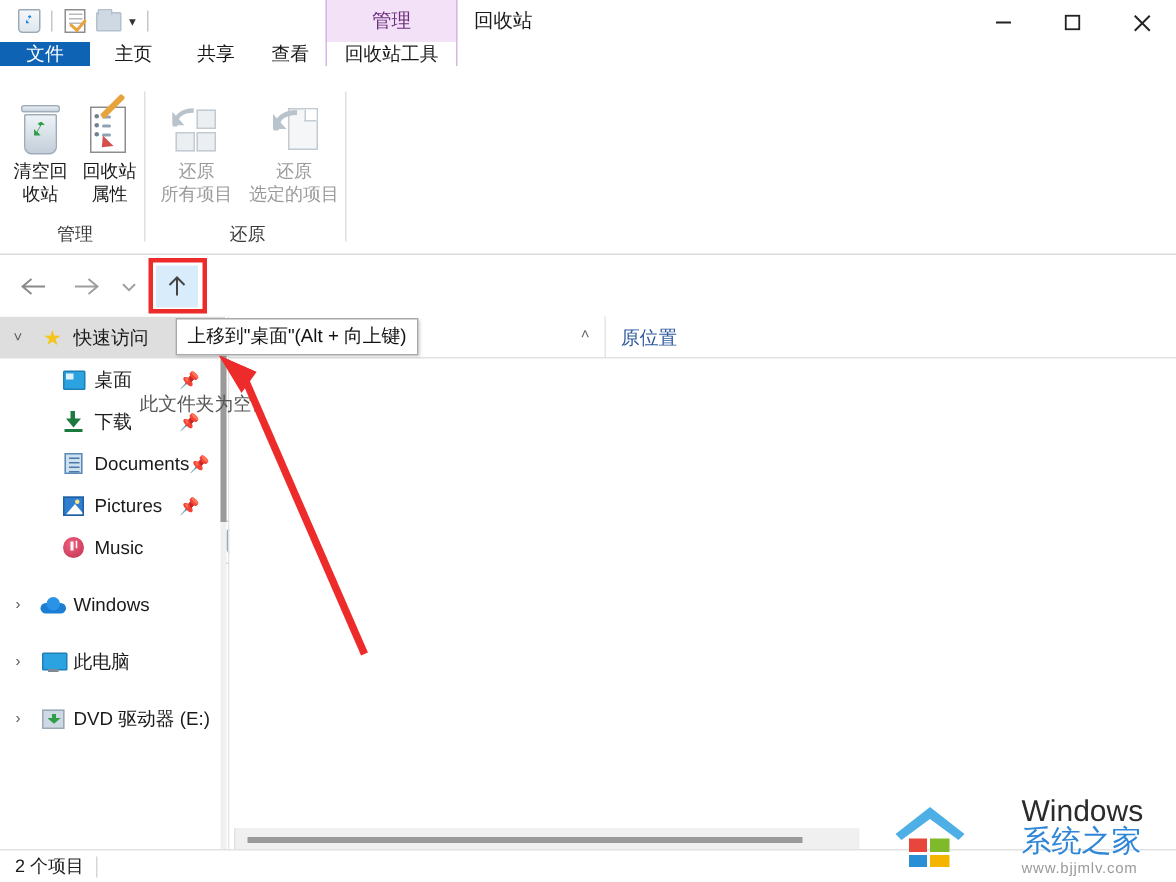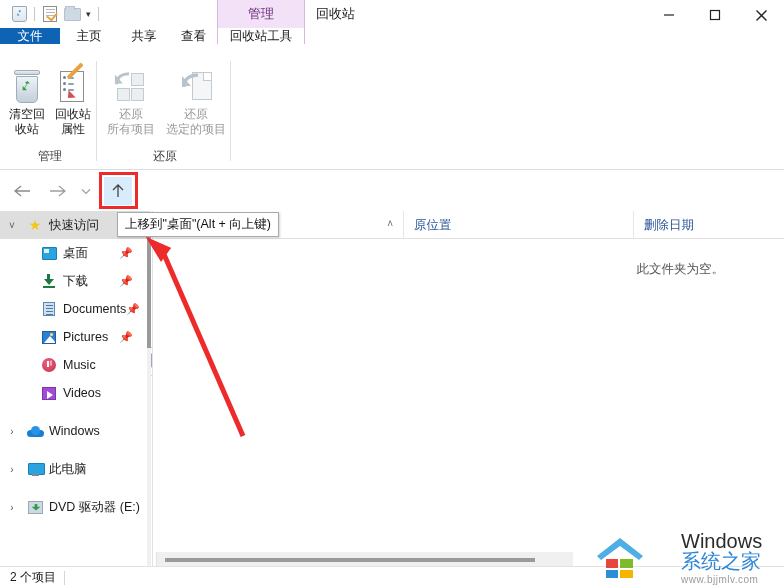--- a/index.html
+++ b/index.html
@@ -269,21 +269,21 @@
   .colhdr{
     position:absolute; left:0; top:0; width:631px; height:28px; background:#fff;
     border-bottom:1px solid #e2e2e2;
     display:flex; align-items:center; font-size:12.5px; color:#2b579a;
   }
   .col{ position:absolute; top:0; height:28px; display:flex; align-items:center; padding-left:10px;
         border-left:1px solid #e6e6e6; color:#2b579a; }
   .col.first{ border-left:none; }
   .colsort{ position:absolute; right:10px; top:7px; font-size:10px; color:#666; }
   .emptymsg{
-    position:absolute; left:0; top:50px; width:631px; text-align:right;
+    position:absolute; left:0; top:50px; width:631px; text-align:left;
     font-size:12.5px; color:#555;
   }
   .emptymsg span{ position:relative; left:-60px; }
 
   
   .tooltip{
     position:absolute; left:117px; top:212px; padding:3px 7px;
     background:#fff; border:1px solid #a9a9a9; font-size:12.5px; color:#111;
     box-shadow:1px 1px 2px rgba(0,0,0,.18); white-space:nowrap; z-index:40;
   }
@@ -564,27 +564,20 @@
     </div>
 
     <div class="nav-item lvl2">
       <span class="nav-chev"></span>
       <span class="nav-ic">
           <span class="i-music"></span>
         </span>
       <span class="nav-lbl">Music</span>
     </div>
 
-    <div class="nav-item lvl2">
-      <span class="nav-chev"></span>
-      <span class="nav-ic">
-          <span class="i-video"></span>
-        </span>
-      <span class="nav-lbl">Videos</span>
-    </div>
 
     <div class="nav-item" style="margin-top:10px">
       <span class="nav-chev">›</span>
       <span class="nav-ic">
           <span class="i-cloud"></span>
         </span>
       <span class="nav-lbl">Windows</span>
     </div>
 
     <div class="nav-item" style="margin-top:10px">
@@ -608,23 +601,20 @@
   <div class="sb-edge"></div>
 
   <div class="filepane">
     <div class="colhdr">
       <div class="col first" style="left:0;width:250px">
         <span>名称</span>
         <span class="colsort">˄</span>
       </div>
       <div class="col" style="left:250px;width:230px">
         <span>原位置</span>
-      </div>
-      <div class="col" style="left:480px;width:151px">
-        <span>删除日期</span>
       </div>
     </div>
     <div class="emptymsg">
       <span>此文件夹为空。</span>
     </div>
   </div>
 
   <div class="tooltip">上移到"桌面"(Alt + 向上键)</div>
 
   <svg class="redarrow">

